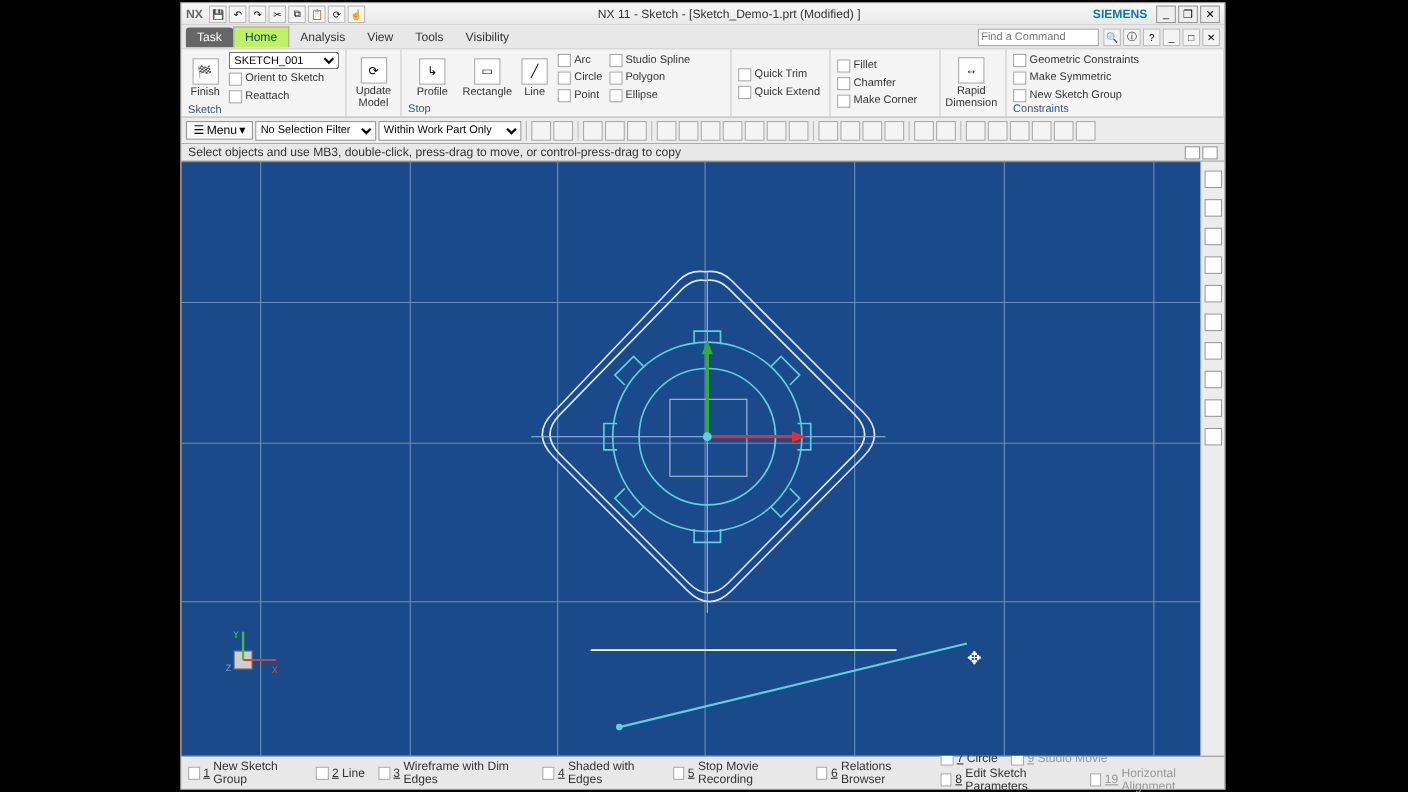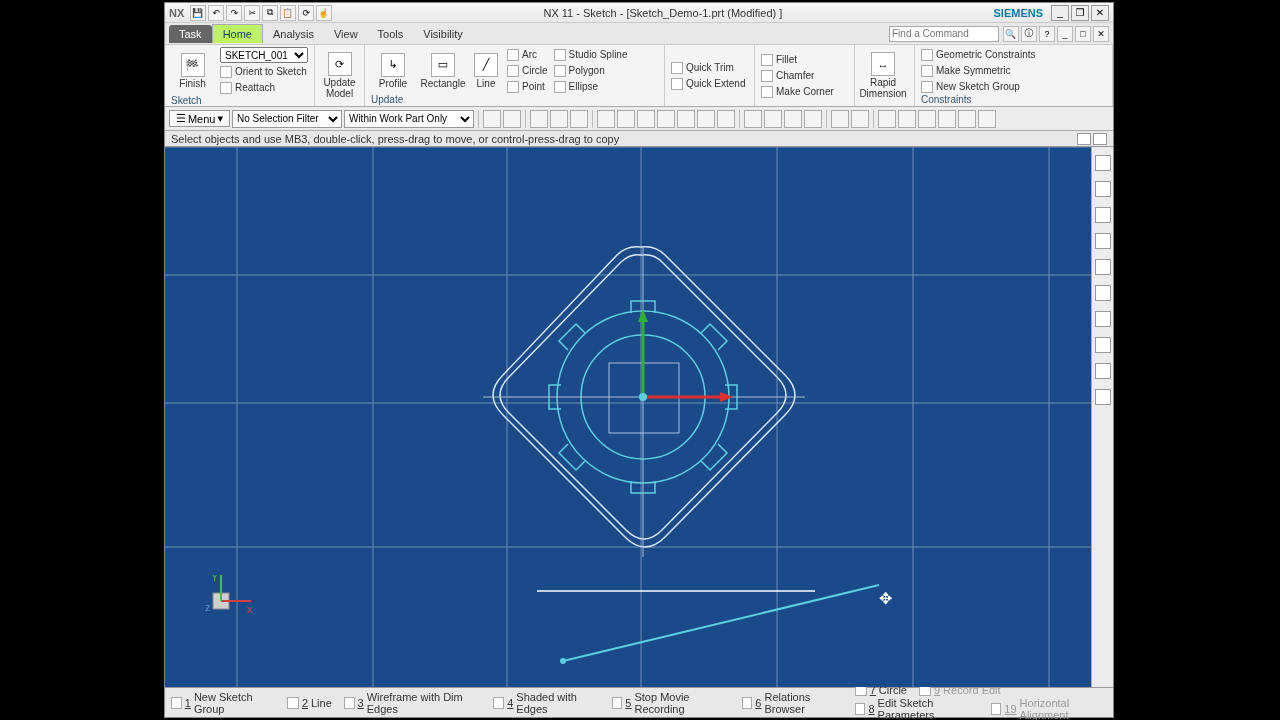--- a/index.html
+++ b/index.html
@@ -121,21 +121,21 @@
 
   <div class="ribbon">
 
     <div class="rgroup" style="width:150px">
       <div class="row">
         <div class="bigbtn">
           <span class="ic">🏁</span>
           <span class="txt">Finish</span>
         </div>
         <div class="col">
-          <select style="width:88px;height:16px;font-size:10px"><option>SKETCH_001</option></select>
+          <select style="width:100px;height:16px;font-size:10px"><option>SKETCH_001</option></select>
           <div class="smallbtn">
               <span class="ic"></span>
               <span class="txt">Orient to Sketch</span>
             </div>
           <div class="smallbtn">
               <span class="ic"></span>
               <span class="txt">Reattach</span>
             </div>
         </div>
       </div>
@@ -188,21 +188,21 @@
           <div class="smallbtn">
               <span class="ic"></span>
               <span class="txt">Polygon</span>
             </div>
           <div class="smallbtn">
               <span class="ic"></span>
               <span class="txt">Ellipse</span>
             </div>
         </div>
       </div>
-      <div class="lbl">Update</div>
+      <div class="lbl">Stop</div>
     </div>
 
     <div class="rgroup" style="width:90px">
       <div class="row">
           <div class="col">
         <div class="smallbtn">
               <span class="ic"></span>
               <span class="txt">Quick Trim</span>
             </div>
         <div class="smallbtn">
@@ -426,21 +426,21 @@
     <div class="col2">
       <div style="display:flex;gap:12px">
         <div class="chunk">
             <span class="ic"></span>
             <span class="num">7</span>
             <span>Circle</span>
           </div>
         <div class="chunk" style="color:#999">
             <span class="ic"></span>
             <span class="num">9</span>
-            <span>Record Edit</span>
+            <span>Studio Movie</span>
           </div>
       </div>
       <div style="display:flex;gap:12px">
         <div class="chunk">
             <span class="ic"></span>
             <span class="num">8</span>
             <span>Edit Sketch Parameters</span>
           </div>
         <div class="chunk" style="color:#999">
             <span class="ic"></span>

